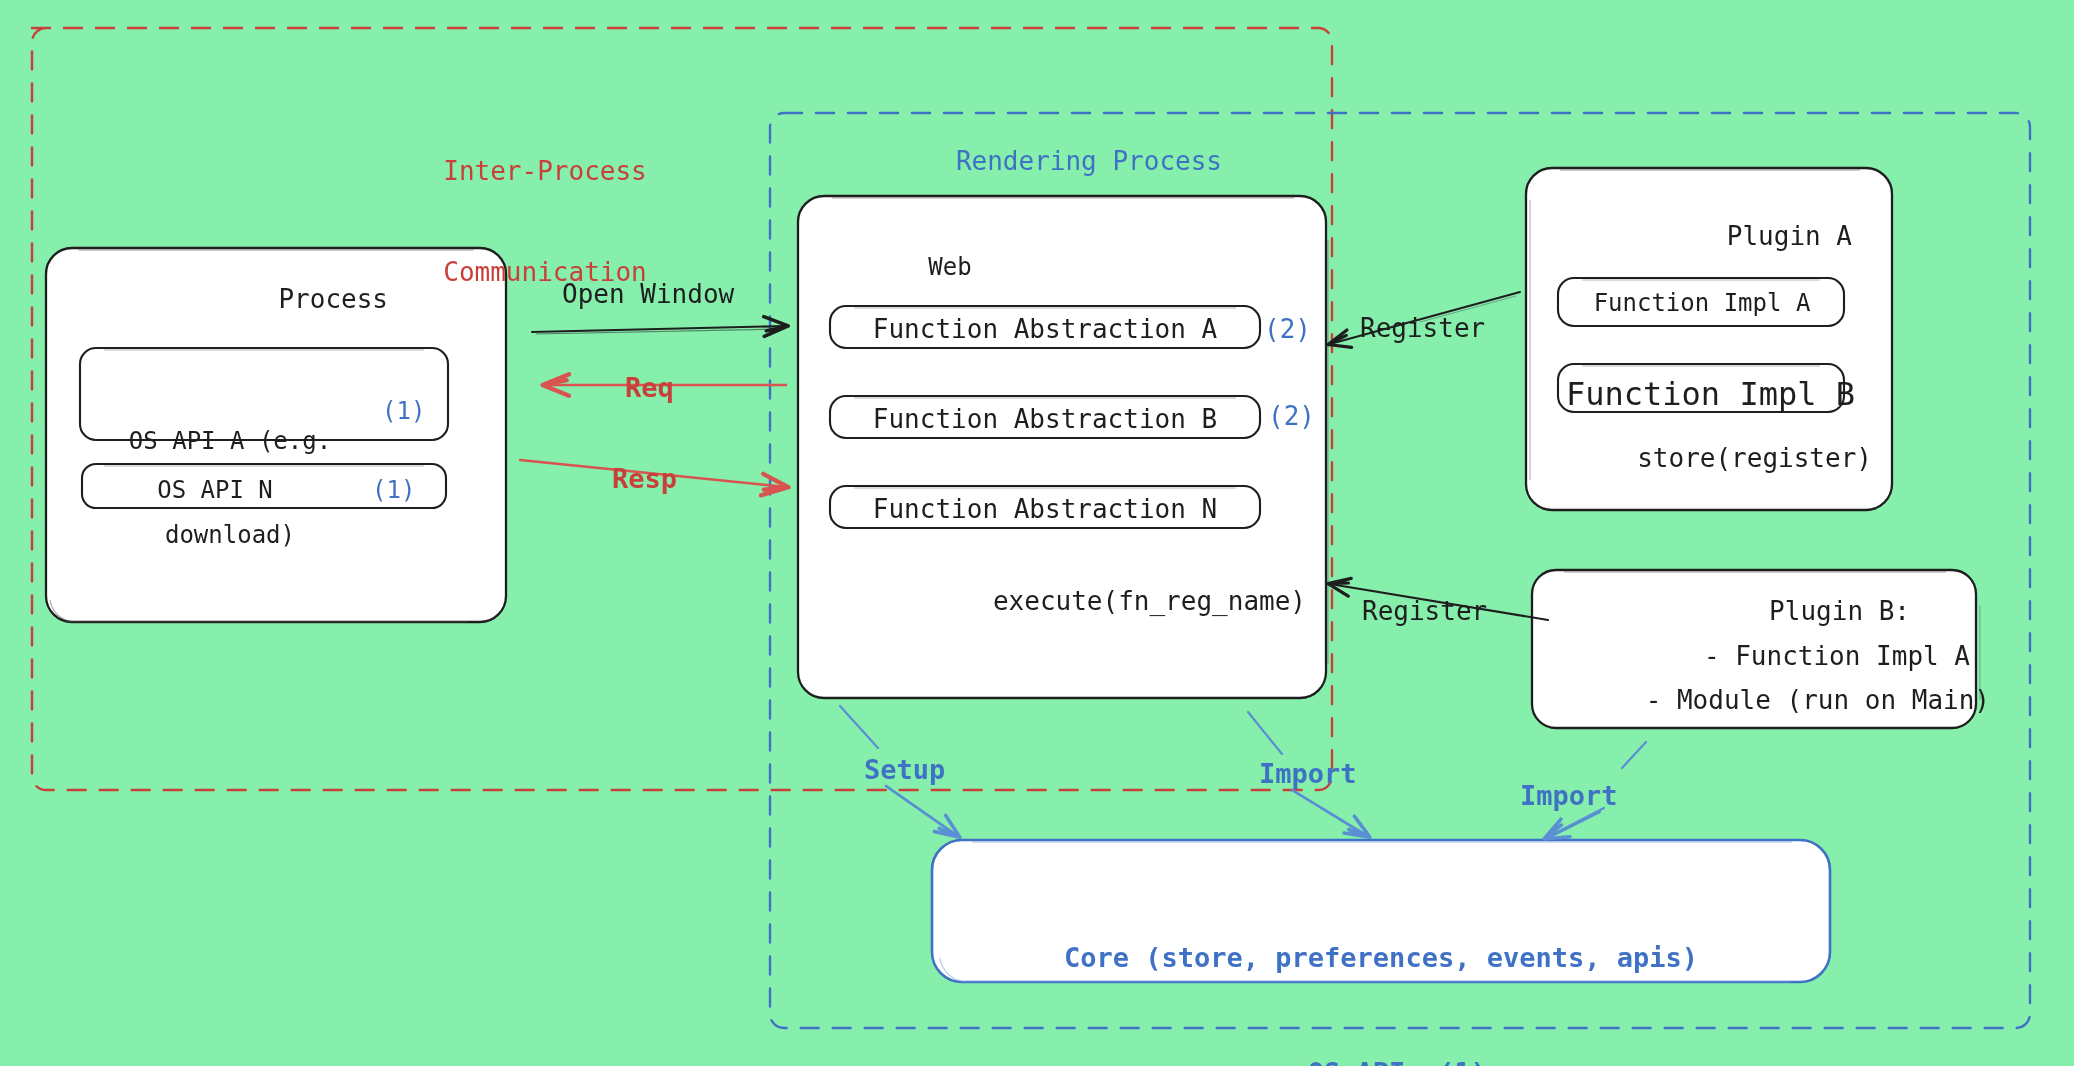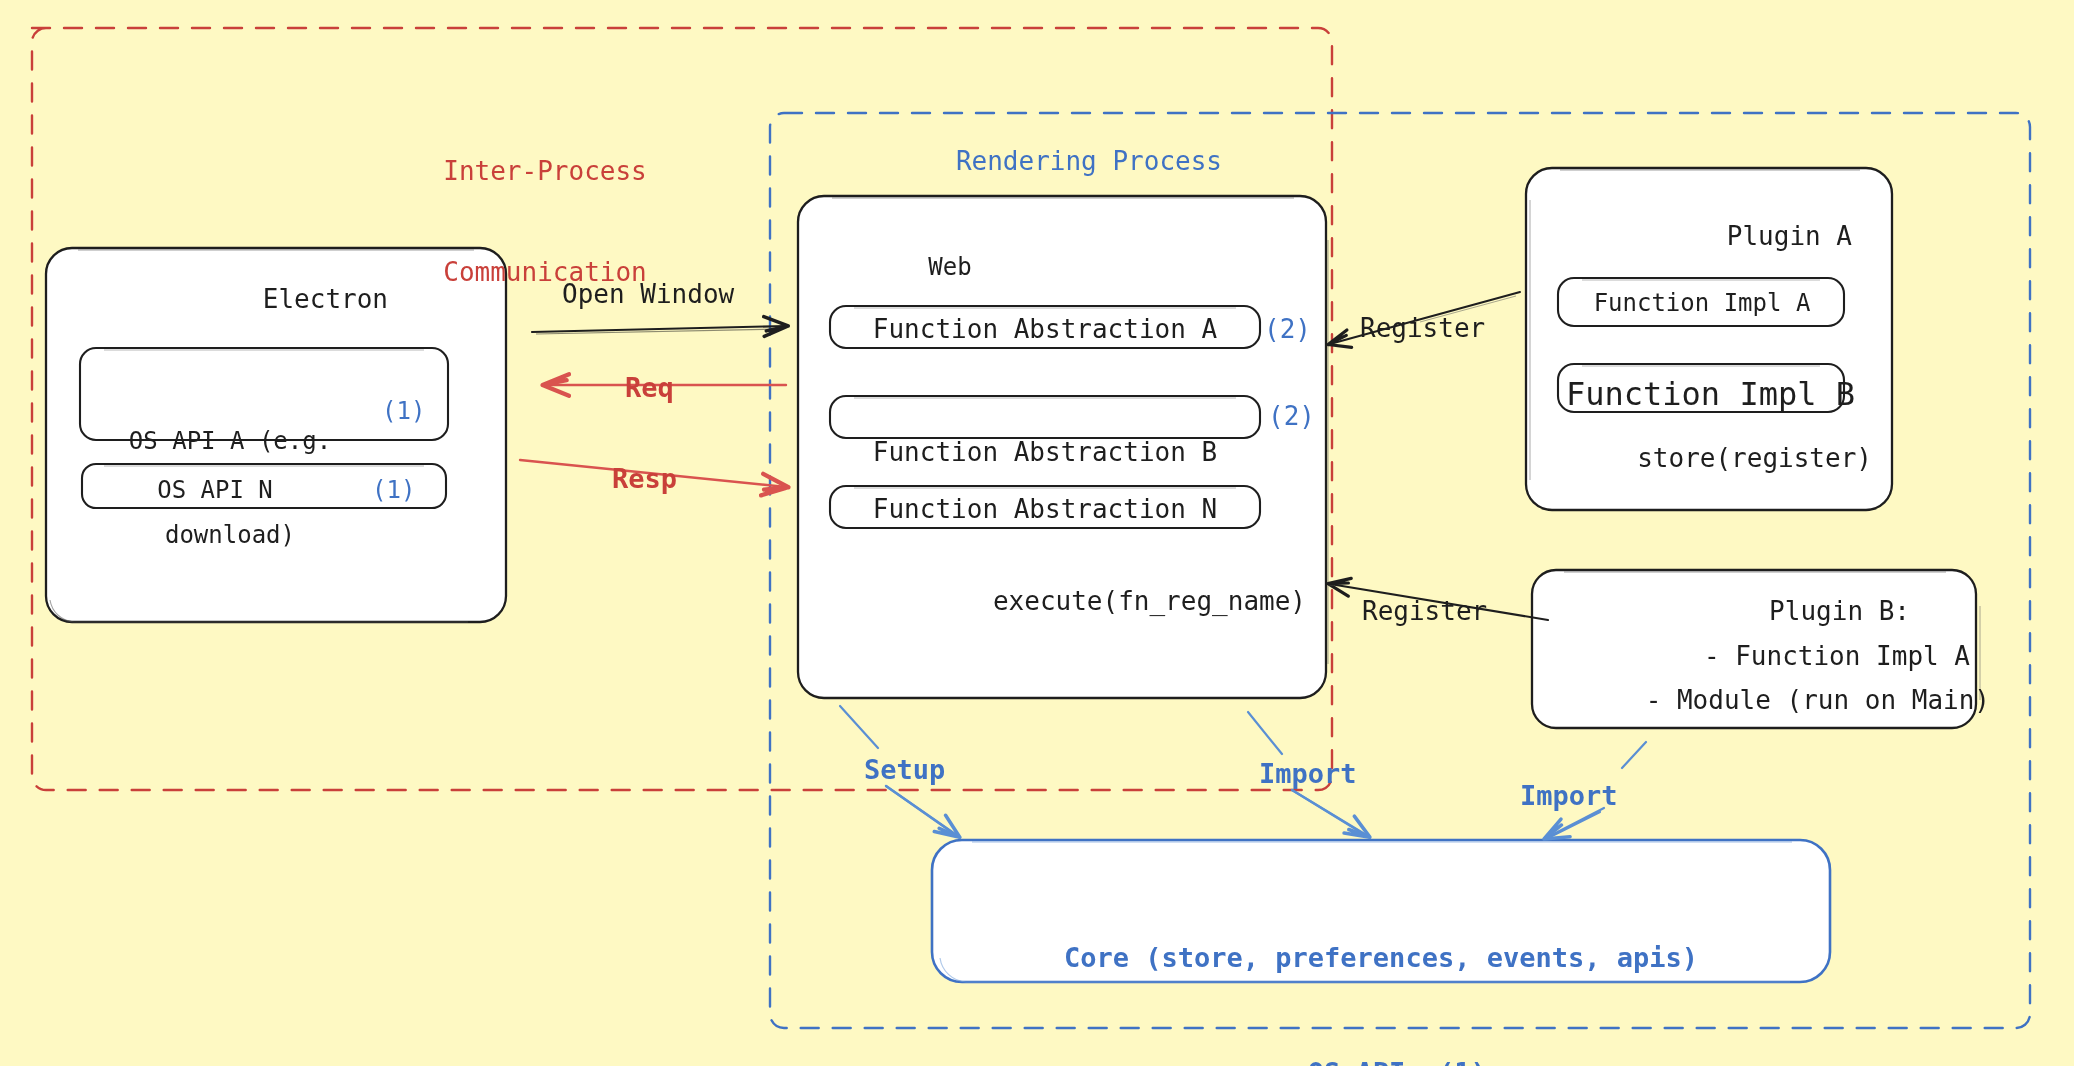--- a/index.html
+++ b/index.html
@@ -1,21 +1,21 @@
 <!DOCTYPE html>
 <html><head>
 <meta charset="utf-8">
 <style>
   html,body{margin:0;padding:0;background:#ffffff;}
   body{
     width:2074px;height:1066px;
     font-family:"DejaVu Sans Mono","Liberation Mono",monospace;
     overflow:hidden;
   }
-  #stage{position:relative;width:2074px;height:1066px;background:#fef9c3;}
+  #stage{position:relative;width:2074px;height:1066px;background:#86efac;}
   svg#art{position:absolute;left:0;top:0;width:2074px;height:1066px;}
 
   .lbl{position:absolute;white-space:pre;line-height:1.30;
        font-family:"DejaVu Sans Mono","Liberation Mono",monospace;}
   .ink{color:#1e1e1e;}
   .red{color:#c9403a;}
   .blue{color:#3f72c4;}
   .ctr{text-align:center;}
   .lft{text-align:right;}
   .b{font-weight:700;}
@@ -142,37 +142,37 @@
     </g>
   </svg>
 
   <div class="lbl red ctr" style="left:420px;top:87px;width:250px;font-size:26px;">
     <div>Inter-Process</div>
     <div>Communication</div>
   </div>
 
   <div class="lbl blue lft" style="left:802px;top:145px;width:420px;font-size:26px;">Rendering Process</div>
 
-  <div class="lbl ink lft" style="left:88px;top:283px;width:300px;font-size:26px;">Electron</div>
+  <div class="lbl ink lft" style="left:88px;top:283px;width:300px;font-size:26px;">Process</div>
 
   <div class="lbl ink ctr" style="left:80px;top:364px;width:300px;font-size:24px;">
     <div>OS API A (e.g.</div>
     <div>download)</div>
   </div>
   <div class="lbl blue" style="left:382px;top:396px;font-size:24px;">(1)</div>
 
   <div class="lbl ink ctr" style="left:90px;top:475px;width:250px;font-size:24px;">OS API N</div>
   <div class="lbl blue" style="left:372px;top:475px;font-size:24px;">(1)</div>
 
   <div class="lbl ink ctr" style="left:880px;top:252px;width:140px;font-size:24px;">Web</div>
 
   <div class="lbl ink ctr" style="left:838px;top:313px;width:414px;font-size:26px;">Function Abstraction A</div>
   <div class="lbl blue" style="left:1264px;top:313px;font-size:26px;">(2)</div>
 
-  <div class="lbl ink ctr" style="left:838px;top:403px;width:414px;font-size:26px;margin-top:33px;">Function Abstraction B</div>
+  <div class="lbl ink ctr" style="left:838px;top:403px;width:414px;font-size:26px;">Function Abstraction B</div>
   <div class="lbl blue" style="left:1268px;top:400px;font-size:26px;">(2)</div>
 
   <div class="lbl ink ctr" style="left:838px;top:493px;width:414px;font-size:26px;">Function Abstraction N</div>
 
   <div class="lbl ink lft" style="left:846px;top:585px;width:460px;font-size:26px;">execute(fn_reg_name)</div>
 
   <div class="lbl ink lft" style="left:1572px;top:220px;width:280px;font-size:26px;">Plugin A</div>
   <div class="lbl ink ctr" style="left:1566px;top:288px;width:272px;font-size:24px;">Function Impl A</div>
   <div class="lbl ink ctr" style="left:1566px;top:374px;width:272px;font-size:32px;">Function Impl B</div>
   <div class="lbl ink lft" style="left:1572px;top:442px;width:300px;font-size:26px;">store(register)</div>

